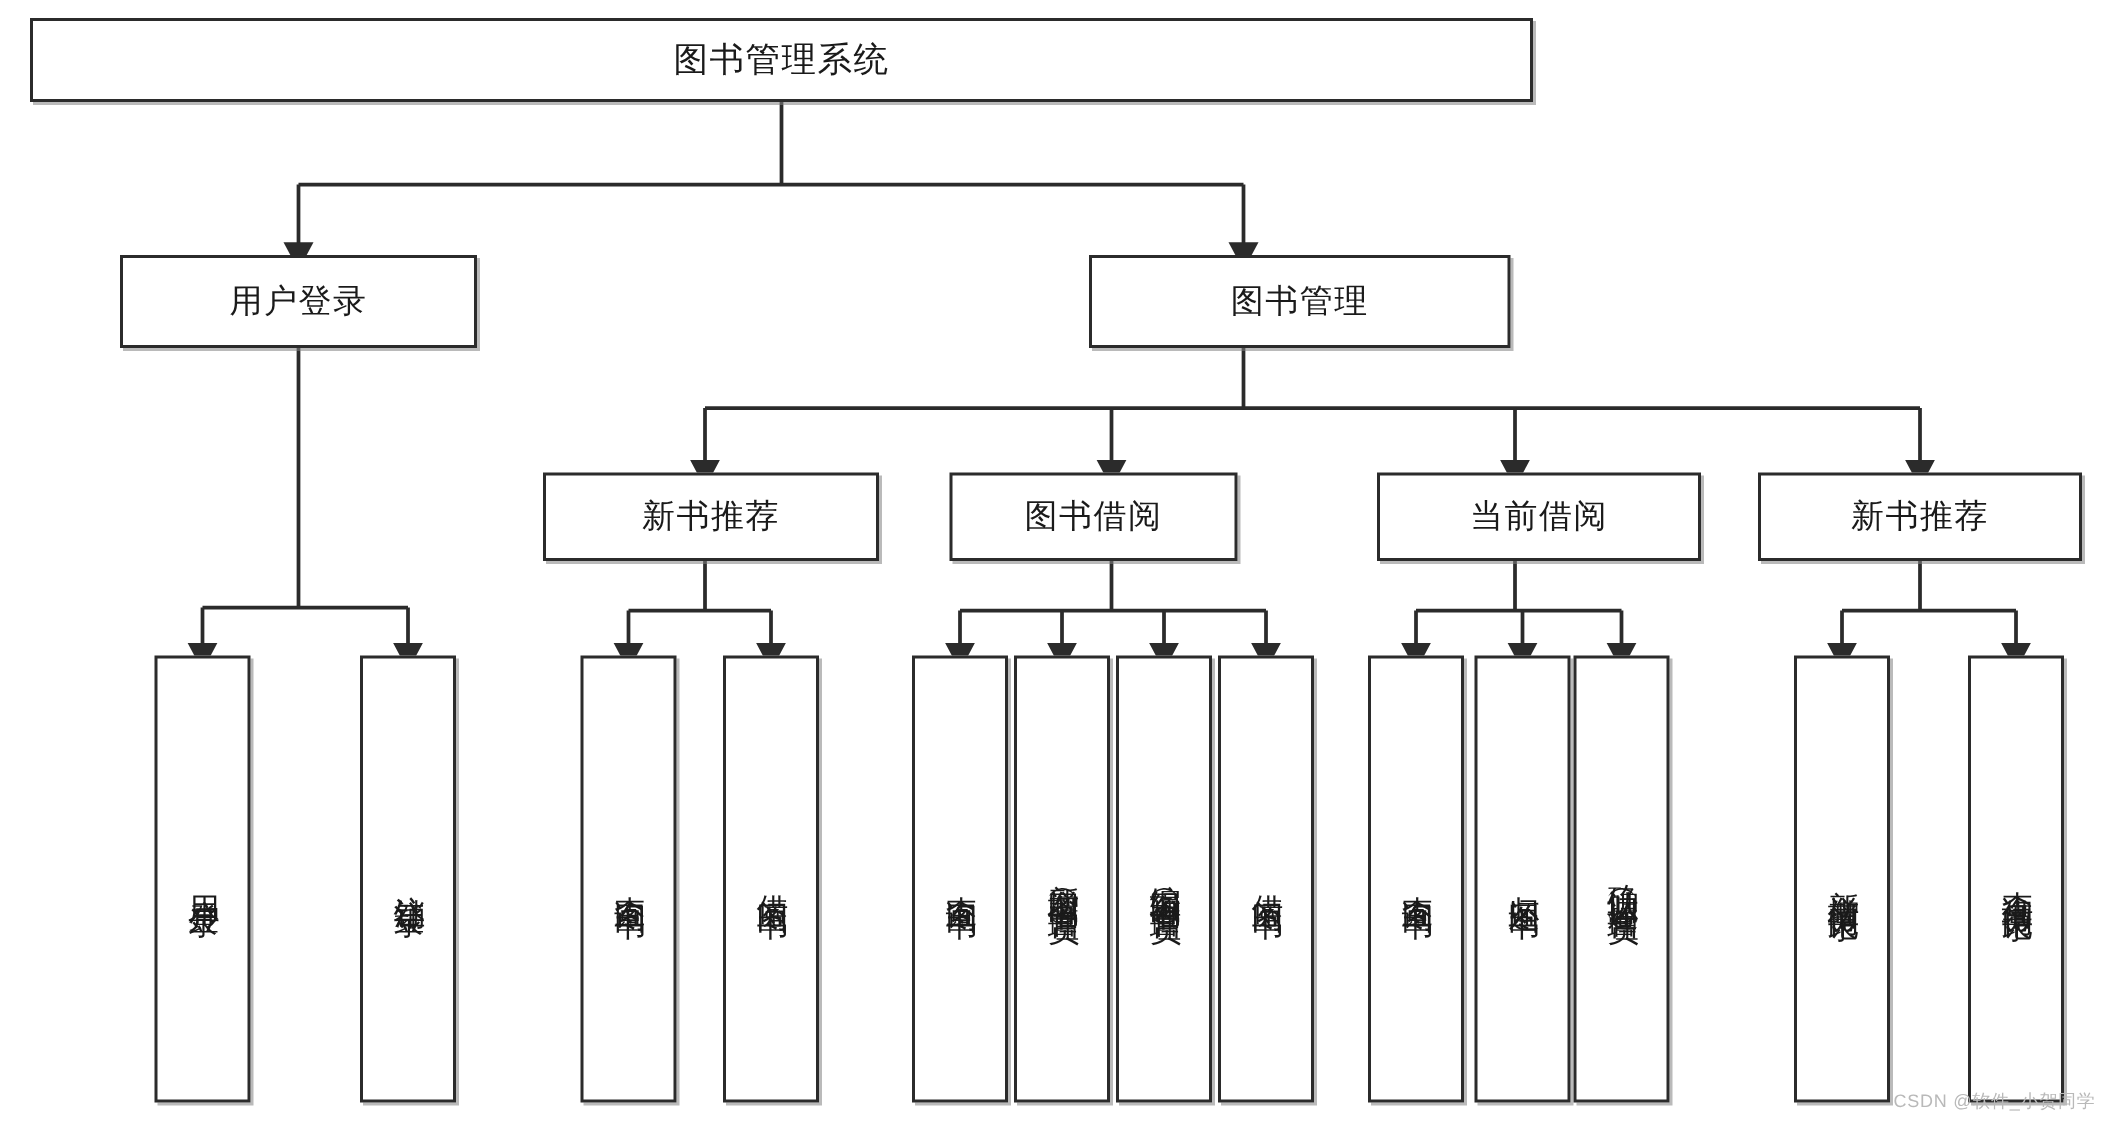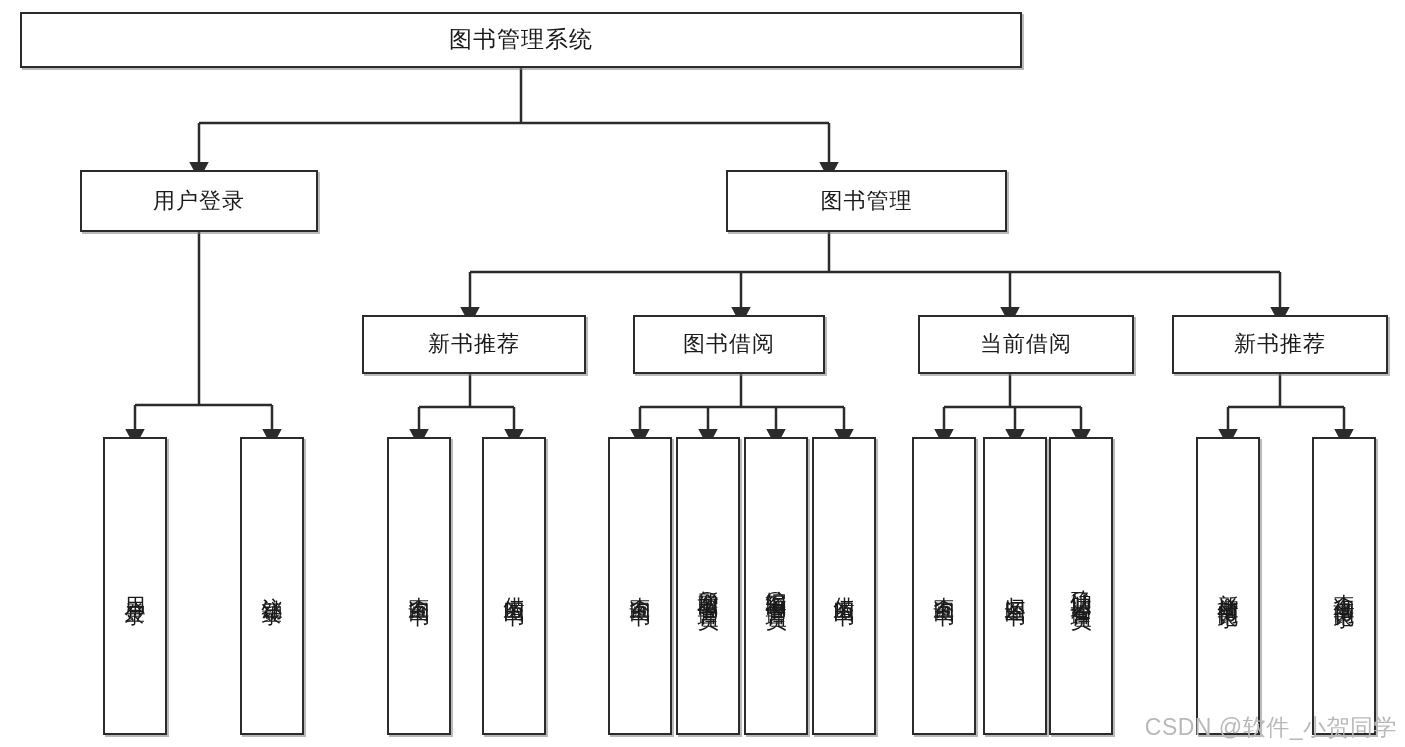--- a/index.html
+++ b/index.html
@@ -55,21 +55,21 @@
   .node.vertical .label {
     writing-mode: vertical-rl;
     text-orientation: upright;
     white-space: nowrap;
   }
   .node.root { font-size: 23px; }
   .watermark {
     position: absolute;
     right: 8px;
     bottom: 4px;
-    font-size: 23px;
+    font-size: 12px;
     color: #b9b9b9;
     letter-spacing: 0.5px;
     white-space: nowrap;
     margin-left: 24px;
   }
 </style>
 </head>
 <body>
 
 <div id="canvas">

